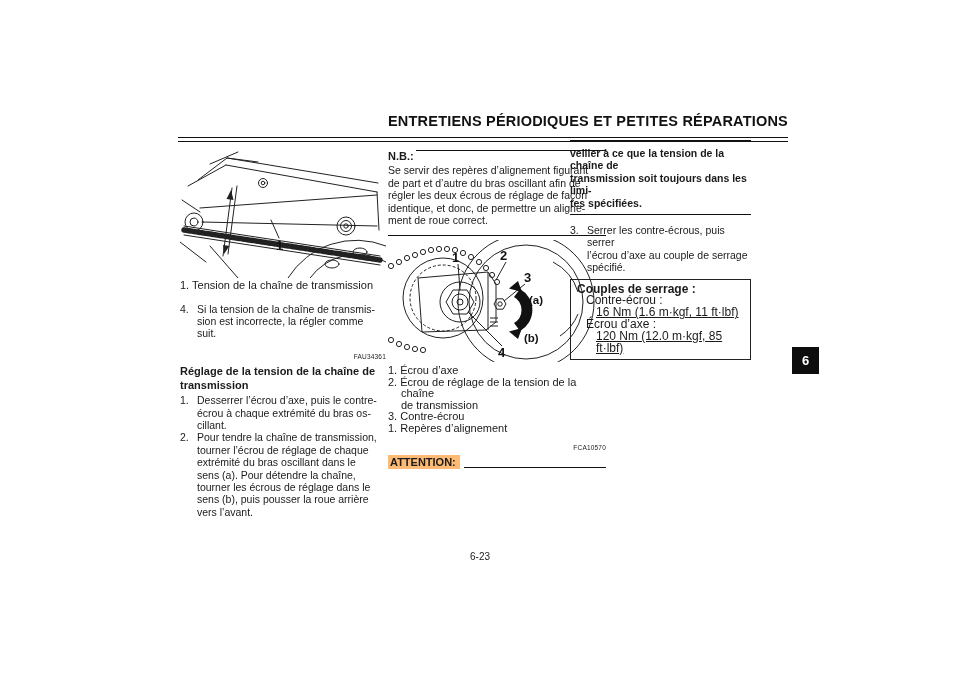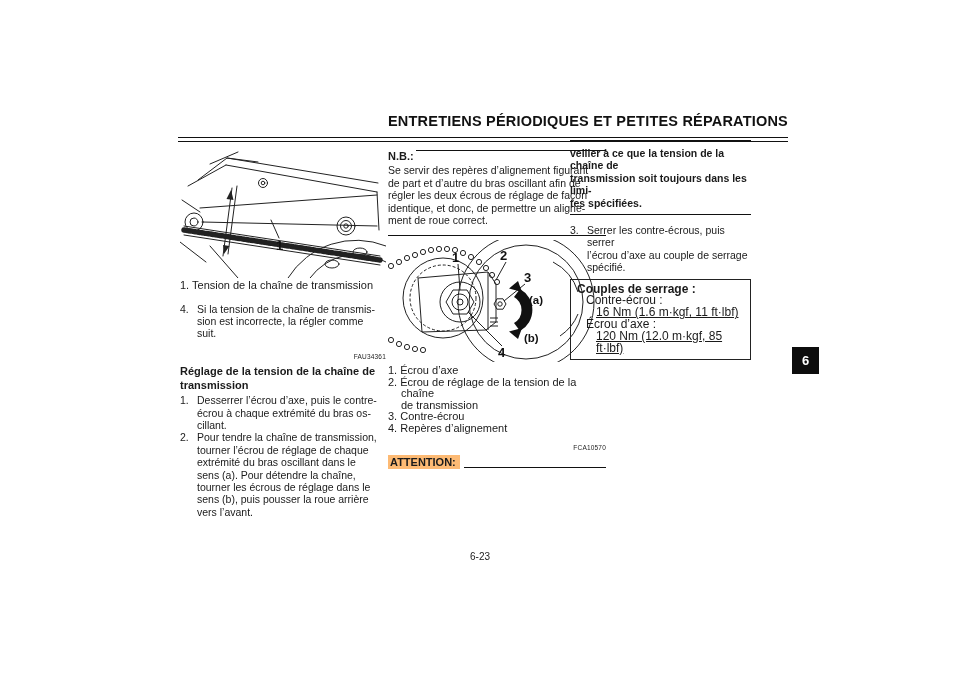--- a/index.html
+++ b/index.html
@@ -182,21 +182,21 @@
         <text x="136" y="42" font-size="13" font-weight="bold" fill="#111">3</text>
         <text x="141" y="64" font-size="11.5" font-weight="bold" fill="#111">(a)</text>
         <text x="136" y="102" font-size="11.5" font-weight="bold" fill="#111">(b)</text>
         <text x="110" y="117" font-size="13" font-weight="bold" fill="#111">4</text>
       </svg>
       <figcaption style="margin-top:3px;">
         <div class="cap ml">1. Écrou d’axe</div>
         <div class="cap ml">2. Écrou de réglage de la tension de la chaîne
 de transmission</div>
         <div class="cap ml">3. Contre-écrou</div>
-        <div class="cap ml">4. Repères d’alignement</div>
+        <div class="cap ml">1. Repères d’alignement</div>
       </figcaption>
     </figure>
 
     <div class="refcode" style="margin-top:8px;">FCA10570</div>
     <div class="att-row">
       <span class="att-label">ATTENTION:</span>
       <span class="att-line"></span>
     </div>
   </div>
 

